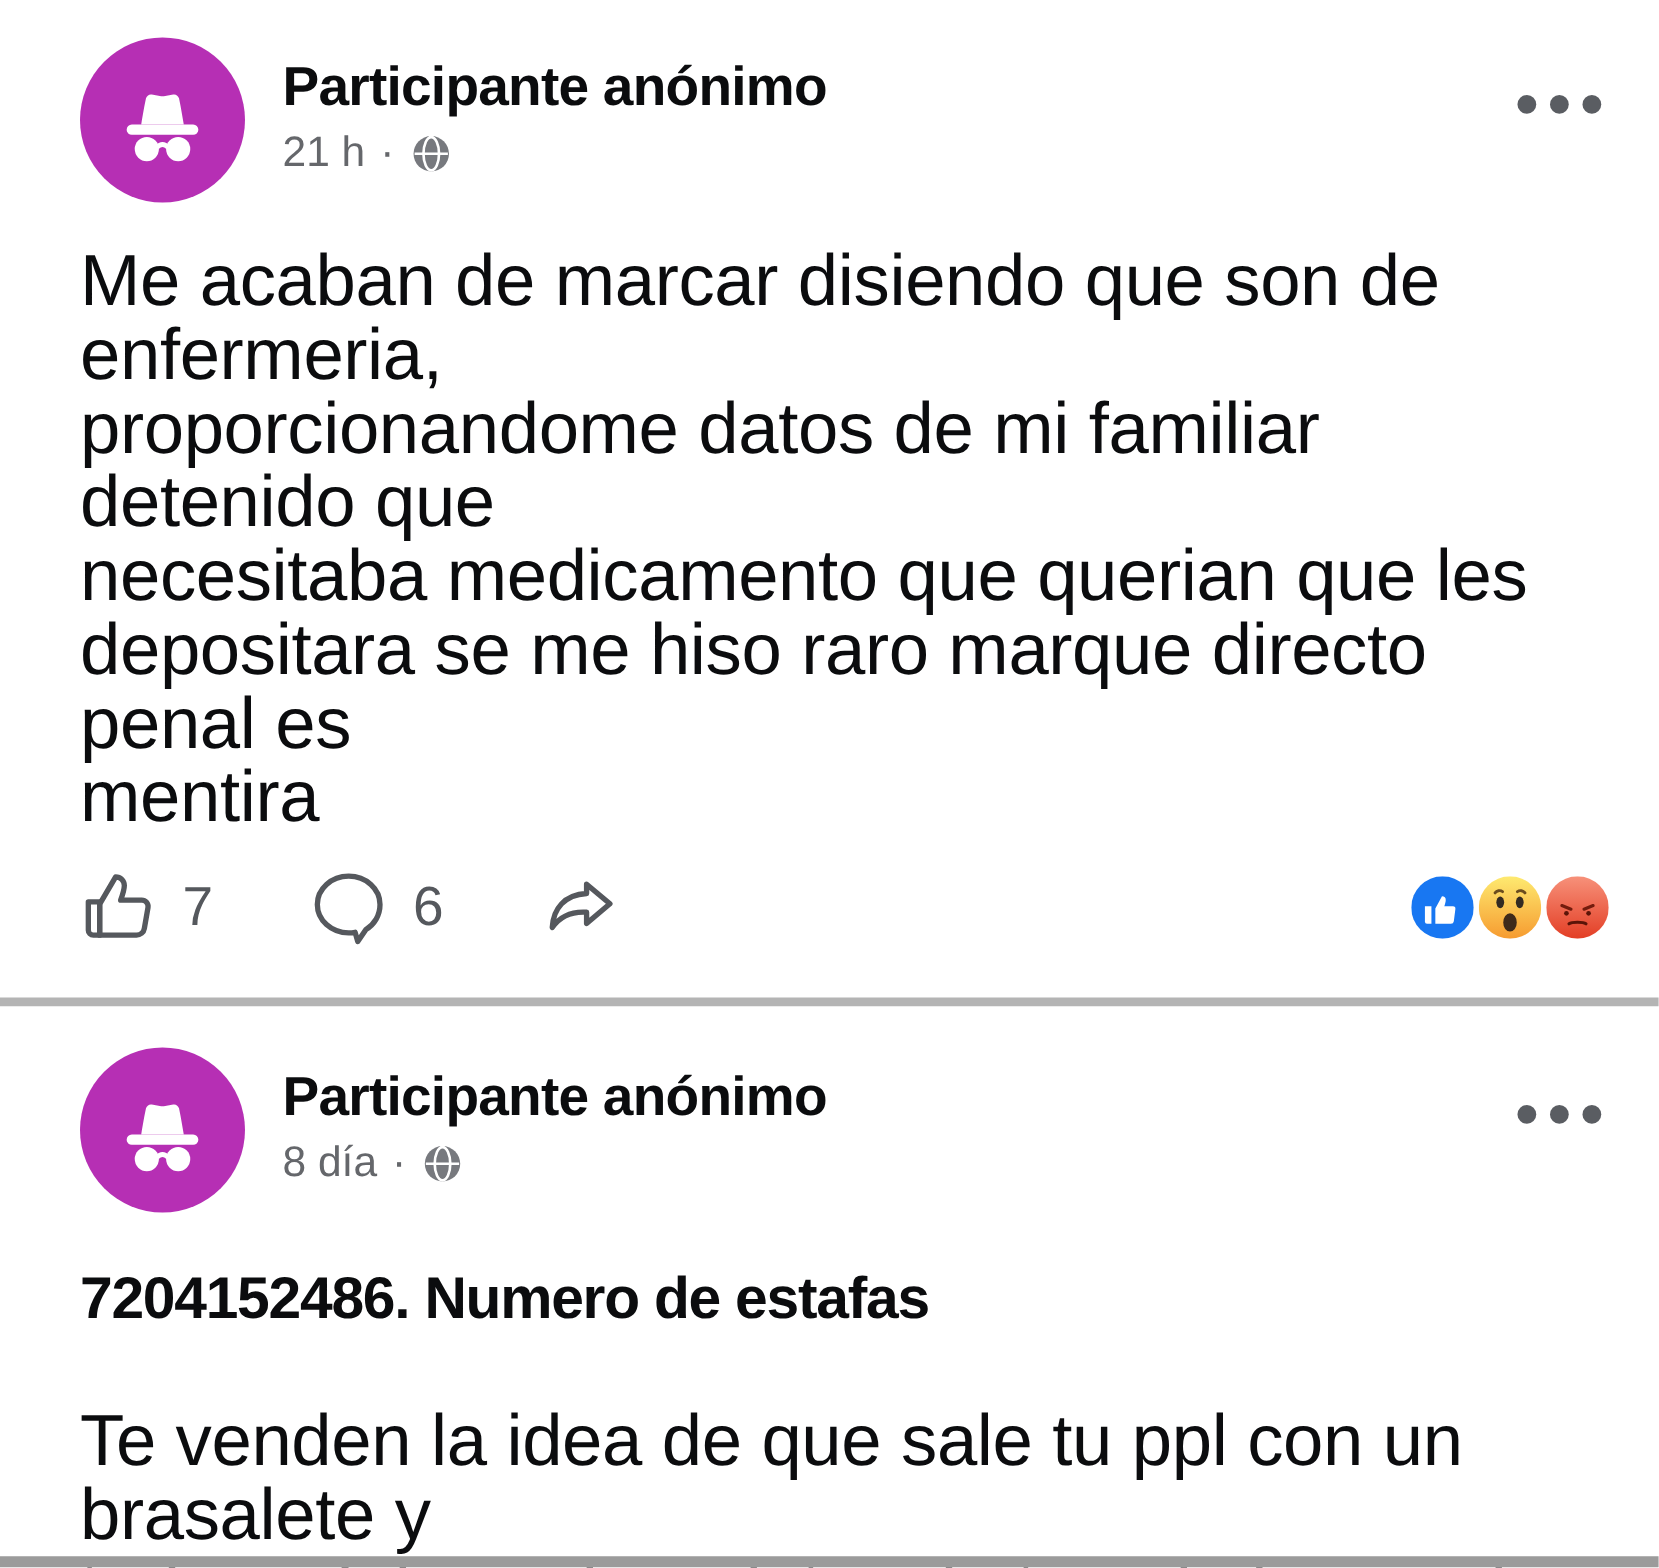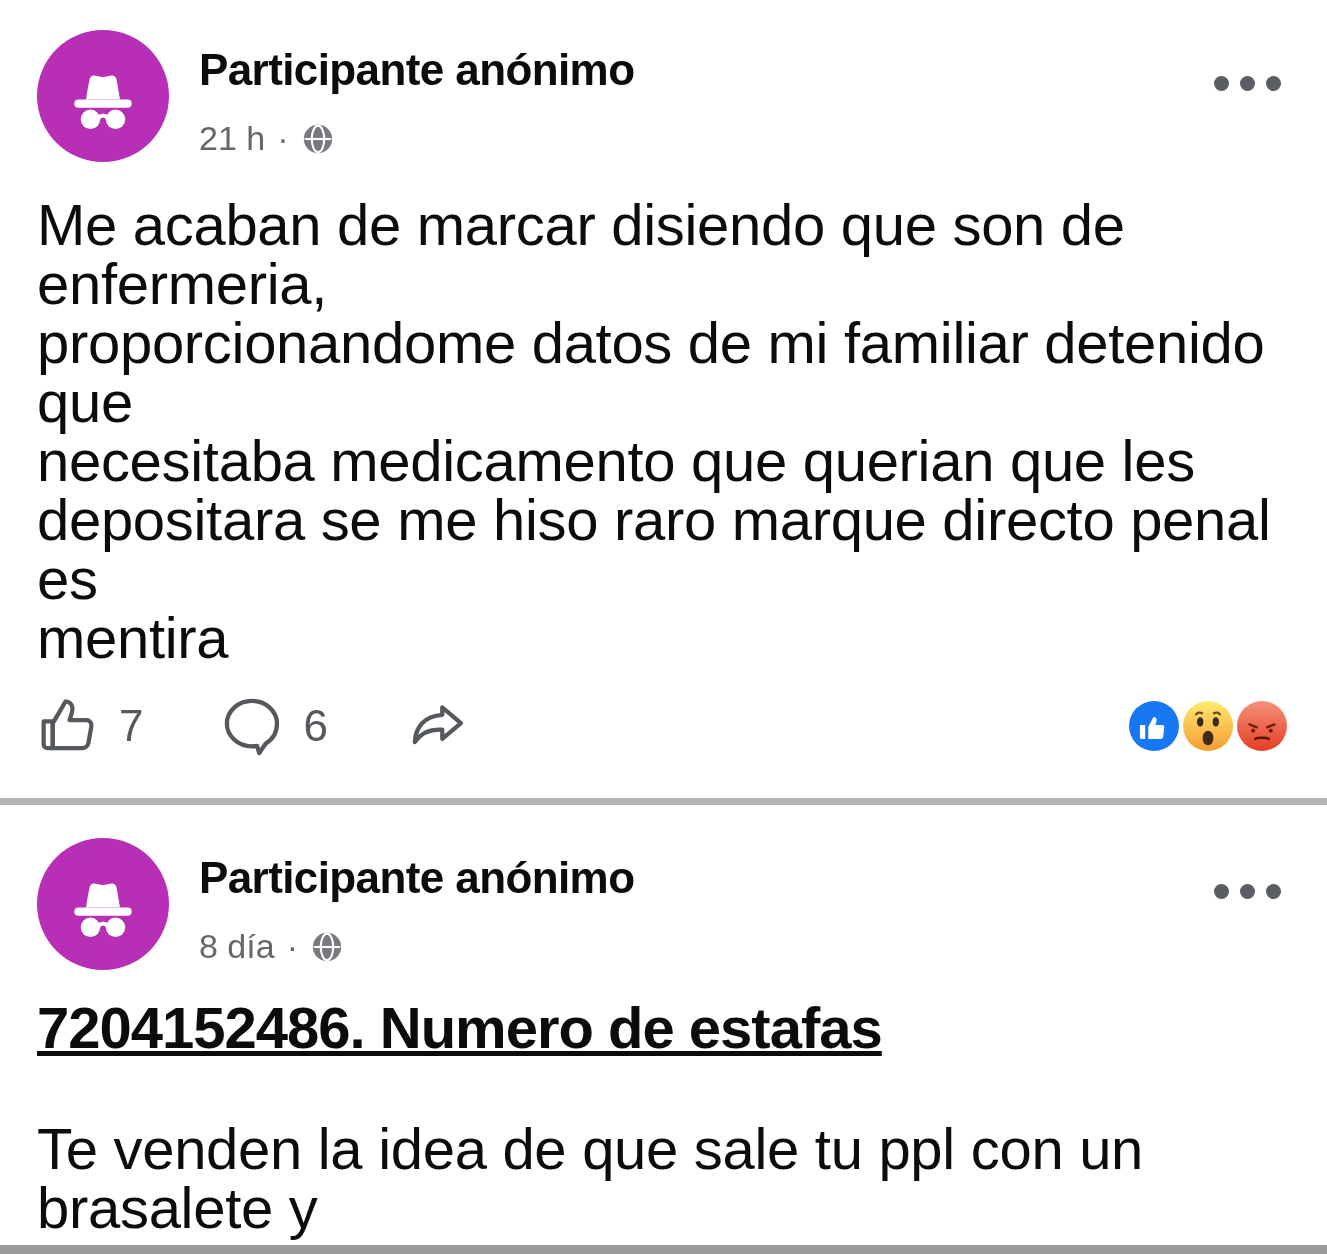--- a/index.html
+++ b/index.html
@@ -1,39 +1,39 @@
 <!DOCTYPE html>
 <html><head>
 <meta charset="utf-8">
 <style>
   html,body{margin:0;padding:0;}
   body{
     width:1327px;height:1254px;background:#ffffff;position:relative;overflow:hidden;
     font-family:"Liberation Sans", sans-serif;color:#0B0C0E;
   }
-  .post{padding:30px 40px 0 37px;}
+  .post{padding:30px 40px 0 64px;}
   .post.second{padding-top:33px;}
   .header{display:flex;align-items:flex-start;}
   .avatar{
     width:132px;height:132px;border-radius:50%;background:#B62FB4;
     display:flex;align-items:center;justify-content:center;flex:0 0 132px;cursor:pointer;
   }
   .avatar svg{width:86px;height:86px;}
   .htext{margin-left:30px;margin-top:14px;}
   .hname{font-size:44px;font-weight:bold;letter-spacing:-0.6px;line-height:52px;}
-  .meta{display:flex;align-items:center;gap:12px;color:#65676B;font-size:34px;margin-top:23px;}
+  .meta{display:flex;align-items:center;gap:12px;color:#65676B;font-size:34px;margin-top:7px;}
   .meta .sep{color:#65676B;}
   .globe svg{width:34px;height:34px;display:block;}
   .menu-dots{margin-left:auto;margin-top:40px;display:flex;gap:11px;padding:6px;cursor:pointer;}
   .menu-dots .dot{width:15px;height:15px;border-radius:50%;background:#5a5d62;}
   .body-text{
     font-size:58px;line-height:59px;margin-top:33px;white-space:pre-line;
     letter-spacing:-0.3px;color:#0B0C0E;
   }
-  .post-title{font-size:58px;font-weight:bold;letter-spacing:-1px;margin-top:24px;text-decoration:underline;}
+  .post-title{font-size:47px;font-weight:bold;letter-spacing:-1px;margin-top:40px;}
   .body-text.second{margin-top:58px;}
   .actions{display:flex;align-items:center;margin-top:26px;height:66px;}
   .act-group{display:flex;align-items:center;gap:18px;margin-right:78px;cursor:pointer;}
   .act-icon{width:64px;height:64px;color:#55585D;}
   .act-icon svg{width:64px;height:64px;display:block;}
   .act-count{font-size:44px;color:#55585D;}
   .reactions{margin-left:auto;display:flex;gap:4px;align-items:center;cursor:pointer;}
   .badge{width:50px;height:50px;border-radius:50%;}
   .badge svg{width:50px;height:50px;display:block;}
   .divider{height:7px;background:#B4B4B4;margin-top:39px;}

